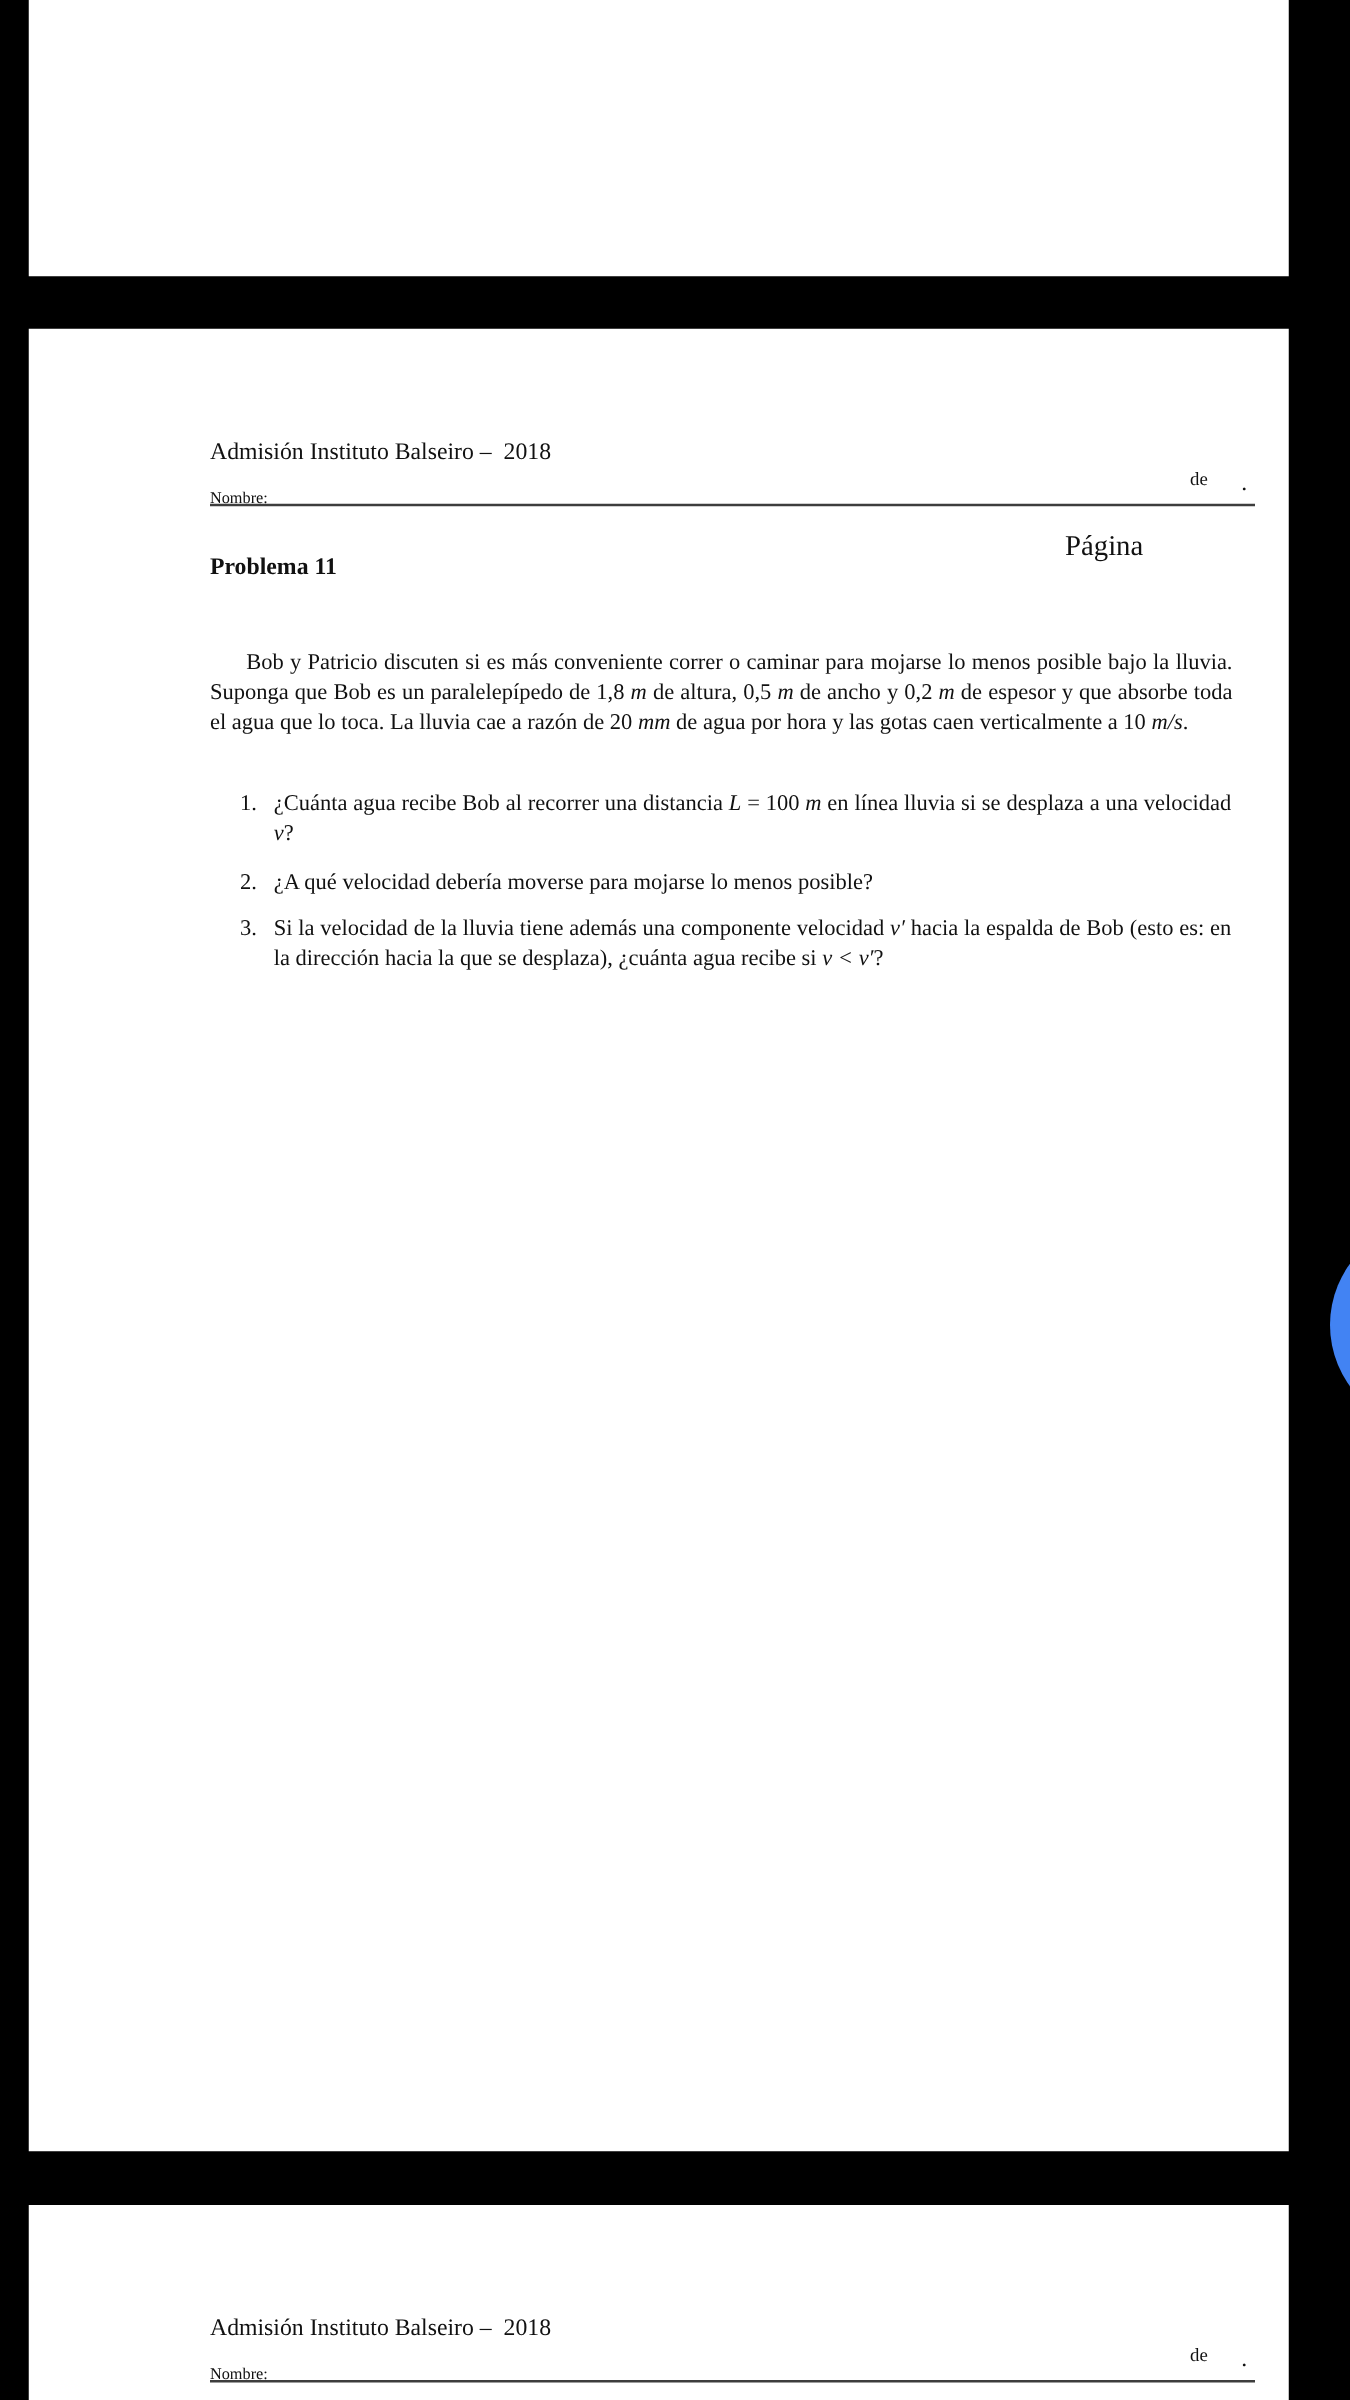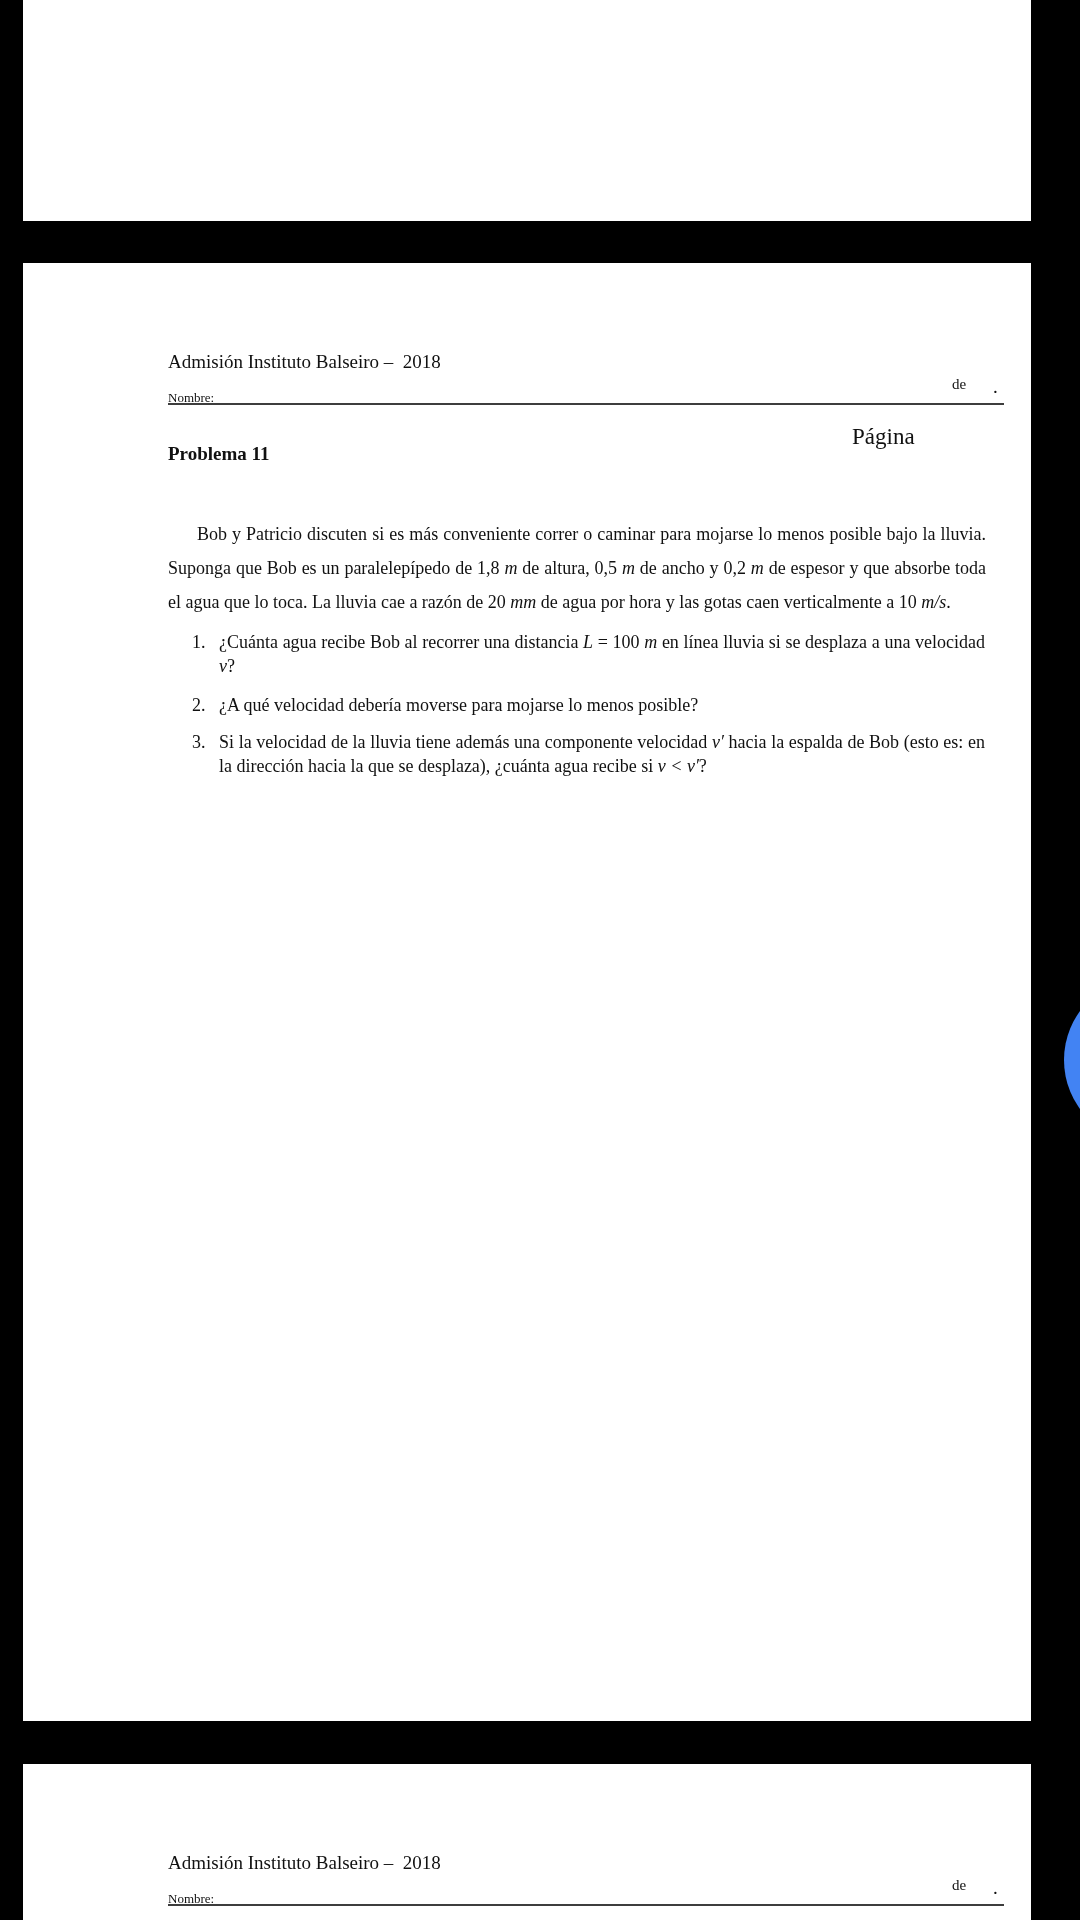--- a/index.html
+++ b/index.html
@@ -30,21 +30,21 @@
     position: absolute; left: 145px; top: 140px;
     width: 836px; height: 2px; background: #3d3d3d;
   }
 
   .prob-heading {
     position: absolute; left: 145px; top: 180px;
     font-size: 19px; font-weight: bold;
   }
   .prob-intro {
     position: absolute; left: 145px; top: 254px; width: 818px;
-    font-size: 18px; line-height: 34px;
+    font-size: 18px; line-height: 24px;
     text-align: justify; text-indent: 29px;
   }
   .prob-item {
     position: absolute; left: 169px; width: 793px;
     display: flex;
     font-size: 18px; line-height: 23.5px;
   }
   .item-1 { top: 368px; }
   .item-2 { top: 431px; }
   .item-3 { top: 468px; }

